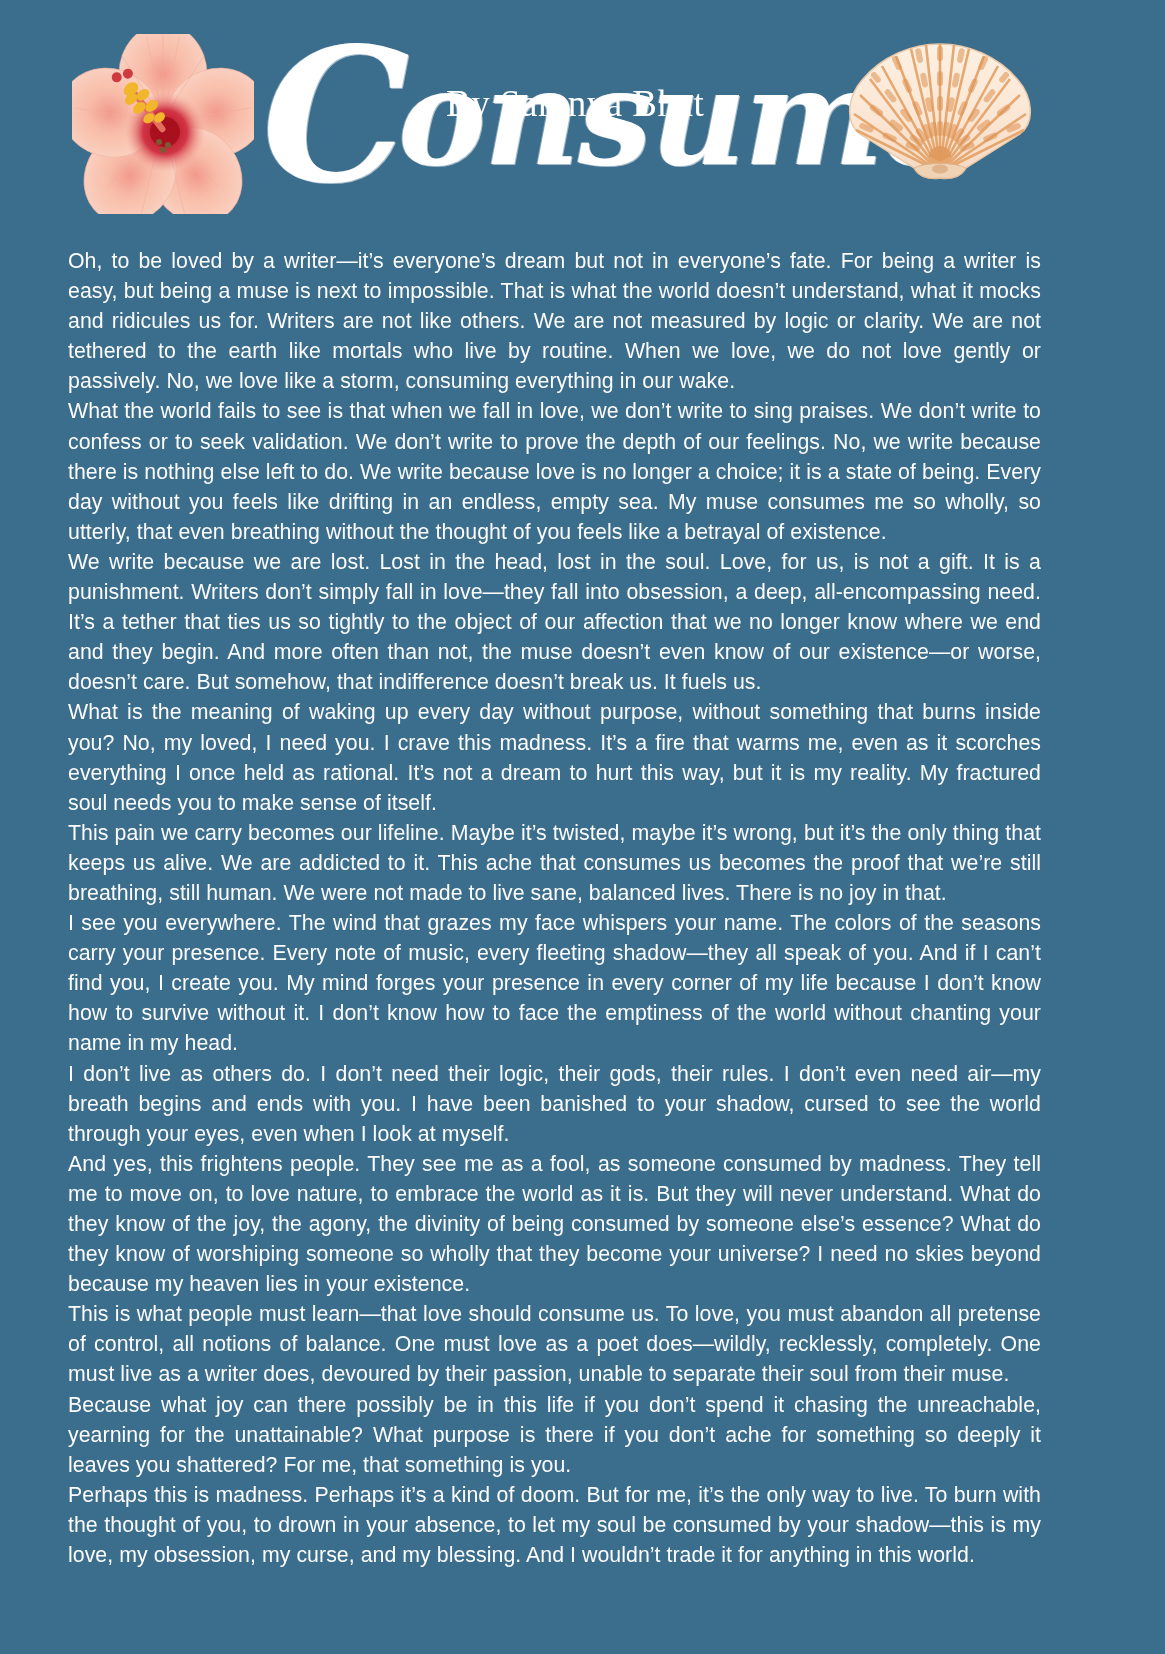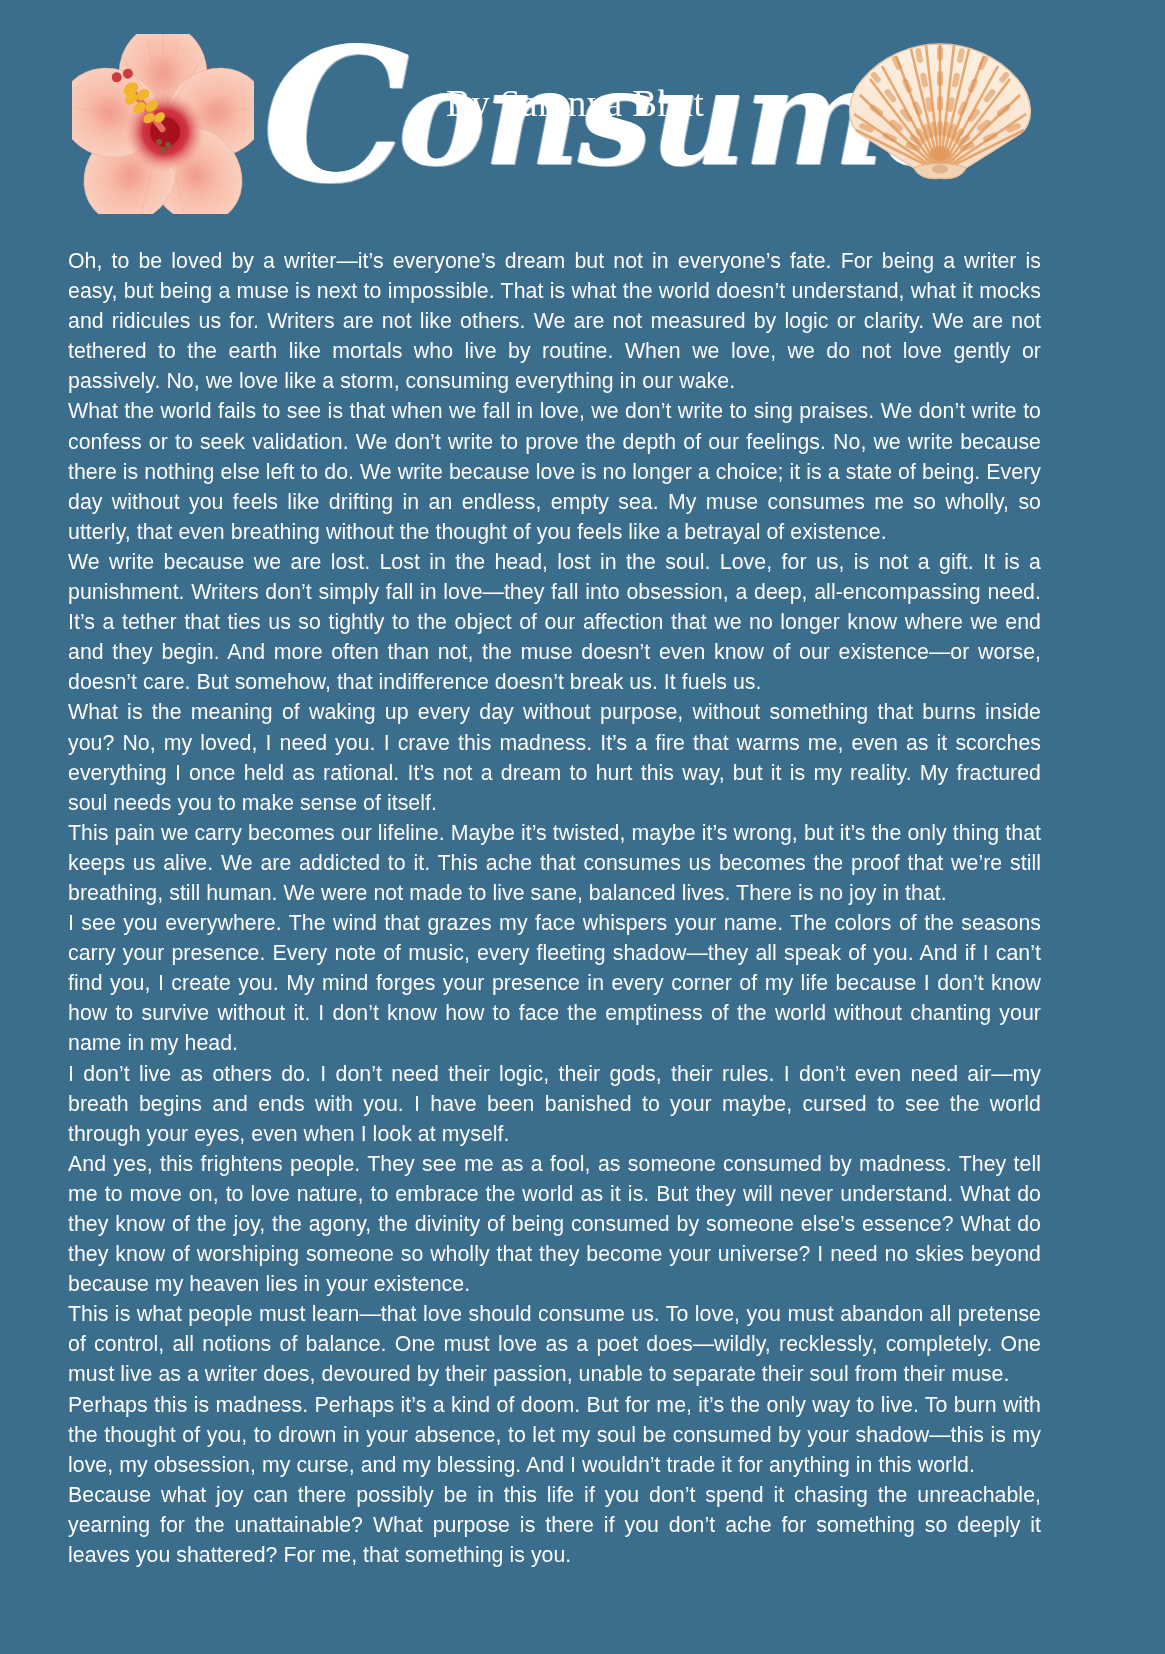--- a/index.html
+++ b/index.html
@@ -235,20 +235,20 @@
 
   </div>
 
   <div class="article">
     <p>Oh, to be loved by a writer—it’s everyone’s dream but not in everyone’s fate. For being a writer is easy, but being a muse is next to impossible. That is what the world doesn’t understand, what it mocks and ridicules us for. Writers are not like others. We are not measured by logic or clarity. We are not tethered to the earth like mortals who live by routine. When we love, we do not love gently or passively. No, we love like a storm, consuming everything in our wake.</p>
     <p>What the world fails to see is that when we fall in love, we don’t write to sing praises. We don’t write to confess or to seek validation. We don’t write to prove the depth of our feelings. No, we write because there is nothing else left to do. We write because love is no longer a choice; it is a state of being. Every day without you feels like drifting in an endless, empty sea. My muse consumes me so wholly, so utterly, that even breathing without the thought of you feels like a betrayal of existence.</p>
     <p>We write because we are lost. Lost in the head, lost in the soul. Love, for us, is not a gift. It is a punishment. Writers don’t simply fall in love—they fall into obsession, a deep, all-encompassing need. It’s a tether that ties us so tightly to the object of our affection that we no longer know where we end and they begin. And more often than not, the muse doesn’t even know of our existence—or worse, doesn’t care. But somehow, that indifference doesn’t break us. It fuels us.</p>
     <p>What is the meaning of waking up every day without purpose, without something that burns inside you? No, my loved, I need you. I crave this madness. It’s a fire that warms me, even as it scorches everything I once held as rational. It’s not a dream to hurt this way, but it is my reality. My fractured soul needs you to make sense of itself.</p>
     <p>This pain we carry becomes our lifeline. Maybe it’s twisted, maybe it’s wrong, but it’s the only thing that keeps us alive. We are addicted to it. This ache that consumes us becomes the proof that we’re still breathing, still human. We were not made to live sane, balanced lives. There is no joy in that.</p>
     <p>I see you everywhere. The wind that grazes my face whispers your name. The colors of the seasons carry your presence. Every note of music, every fleeting shadow—they all speak of you. And if I can’t find you, I create you. My mind forges your presence in every corner of my life because I don’t know how to survive without it. I don’t know how to face the emptiness of the world without chanting your name in my head.</p>
-    <p>I don’t live as others do. I don’t need their logic, their gods, their rules. I don’t even need air—my breath begins and ends with you. I have been banished to your maybe, cursed to see the world through your eyes, even when I look at myself.</p>
+    <p>I don’t live as others do. I don’t need their logic, their gods, their rules. I don’t even need air—my breath begins and ends with you. I have been banished to your shadow, cursed to see the world through your eyes, even when I look at myself.</p>
     <p>And yes, this frightens people. They see me as a fool, as someone consumed by madness. They tell me to move on, to love nature, to embrace the world as it is. But they will never understand. What do they know of the joy, the agony, the divinity of being consumed by someone else’s essence? What do they know of worshiping someone so wholly that they become your universe? I need no skies beyond because my heaven lies in your existence.</p>
     <p>This is what people must learn—that love should consume us. To love, you must abandon all pretense of control, all notions of balance. One must love as a poet does—wildly, recklessly, completely. One must live as a writer does, devoured by their passion, unable to separate their soul from their muse.</p>
+    <p>Because what joy can there possibly be in this life if you don’t spend it chasing the unreachable, yearning for the unattainable? What purpose is there if you don’t ache for something so deeply it leaves you shattered? For me, that something is you.</p>
     <p>Perhaps this is madness. Perhaps it’s a kind of doom. But for me, it’s the only way to live. To burn with the thought of you, to drown in your absence, to let my soul be consumed by your shadow—this is my love, my obsession, my curse, and my blessing. And I wouldn’t trade it for anything in this world.</p>
-    <p>Because what joy can there possibly be in this life if you don’t spend it chasing the unreachable, yearning for the unattainable? What purpose is there if you don’t ache for something so deeply it leaves you shattered? For me, that something is you.</p>
   </div>
 
 </div>
 
 </body></html>

